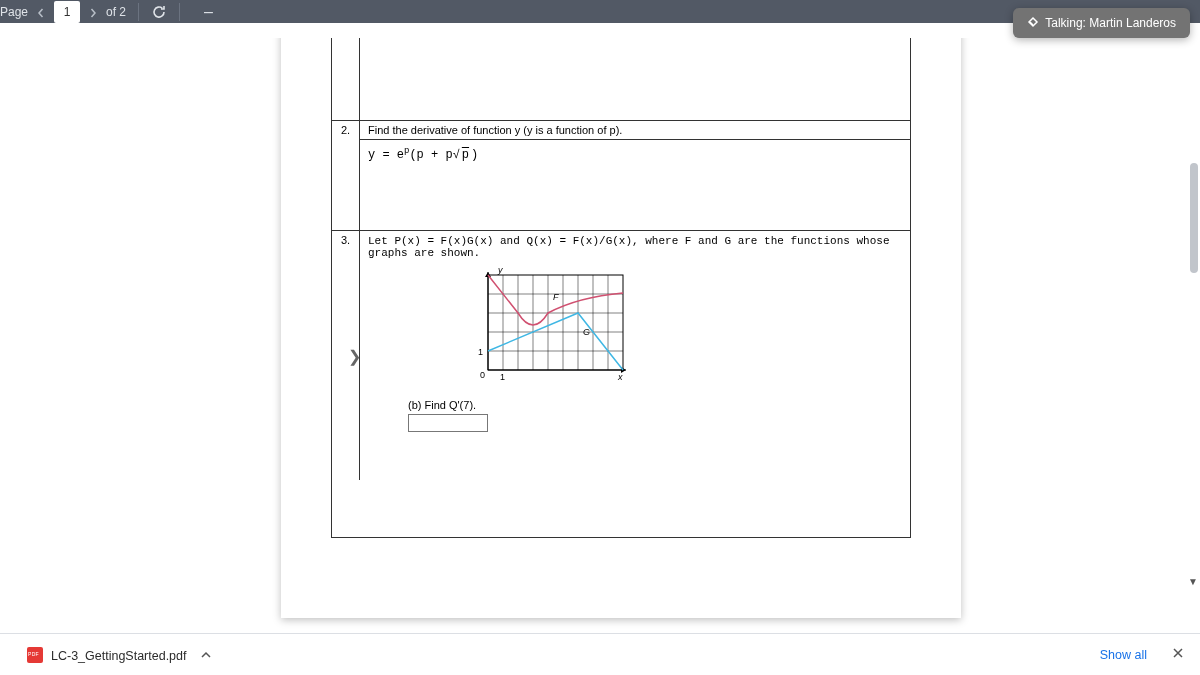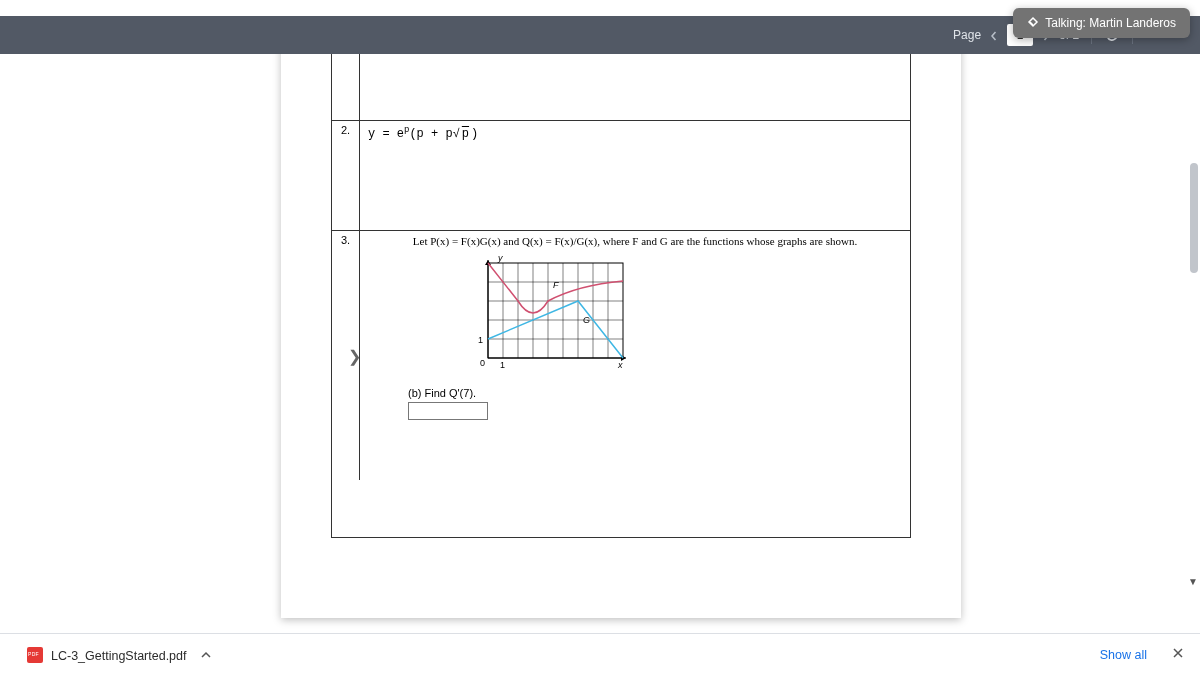--- a/index.html
+++ b/index.html
@@ -1,23 +1,23 @@
 <!DOCTYPE html>
 <html><head>
 <meta charset="utf-8">
 <style>
   * { box-sizing: border-box; margin: 0; padding: 0; }
   html, body { width: 1200px; height: 675px; overflow: hidden; font-family: "Segoe UI", Arial, sans-serif; background: #fff; }
 
   
   .toolbar {
-    position: absolute; top: 0; left: 0; right: 0; height: 38px;
+    position: absolute; top: 0; left: 0; right: 0; height: 23px;
     background: #525965; display: flex; align-items: center;
-    justify-content: flex-end; padding-right: 10px; color: #dfe3e8;
-    font-size: 12px; z-index: 10; margin-top: 16px;
+    justify-content: flex-start; padding-right: 10px; color: #dfe3e8;
+    font-size: 12px; z-index: 10;
   }
   .toolbar .page-nav { display: flex; align-items: center; gap: 8px; margin-right: 12px; }
   .toolbar .page-input {
     width: 26px; height: 22px; background: #fff; border: none; text-align: center;
     font-size: 12px; color: #333; border-radius: 2px;
   }
   .toolbar .chev { width: 10px; height: 10px; display: inline-block; }
   .toolbar .chev svg { width: 10px; height: 10px; stroke: #b8bfc8; }
   .toolbar .sep { width: 1px; height: 18px; background: #6b7380; margin: 0 4px; }
   .toolbar .reload { width: 16px; height: 16px; }
@@ -156,33 +156,36 @@
       <div class="row first">
         <div class="num-cell"></div>
         <div class="content-cell spacer1"></div>
       </div>
 
       <div class="row row2">
         <div class="num-cell">
           <span>2.</span>
         </div>
         <div class="content-cell">
+          <div class="prompt-line">
+            <span>Find the derivative of function y (y is a function of p).</span>
+          </div>
           <div class="math">
             <span>y = e</span><span class="sup">p</span><span>(p + p</span>√<span class="sqrt">p</span><span>)</span>
           </div>
         </div>
       </div>
 
       <div class="row row3">
         <div class="num-cell" style="position:relative;">
           <span>3.</span>
           <span class="expand-chevron">❯</span>
         </div>
         <div class="content-cell">
-          <div style="font-family:Liberation Serif, serif;text-align:center;">
+          <div style="font-family:Liberation Mono, monospace;">
             <span>Let P(x) = F(x)G(x) and Q(x) = F(x)/G(x), where F and G are the functions whose graphs are shown.</span>
           </div>
 
           <div class="graph-wrap">
             <div class="graph">
               <svg viewBox="0 0 160 120" width="160" height="120">
 
                 <rect x="20" y="10" width="135" height="95" fill="none" stroke="#000" stroke-width="1"></rect>
 
                 <g stroke="#000" stroke-width="0.5">

